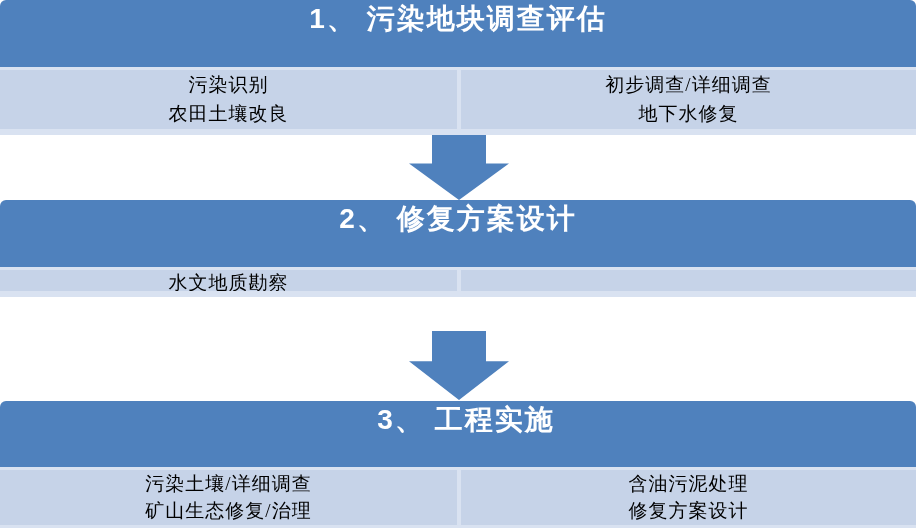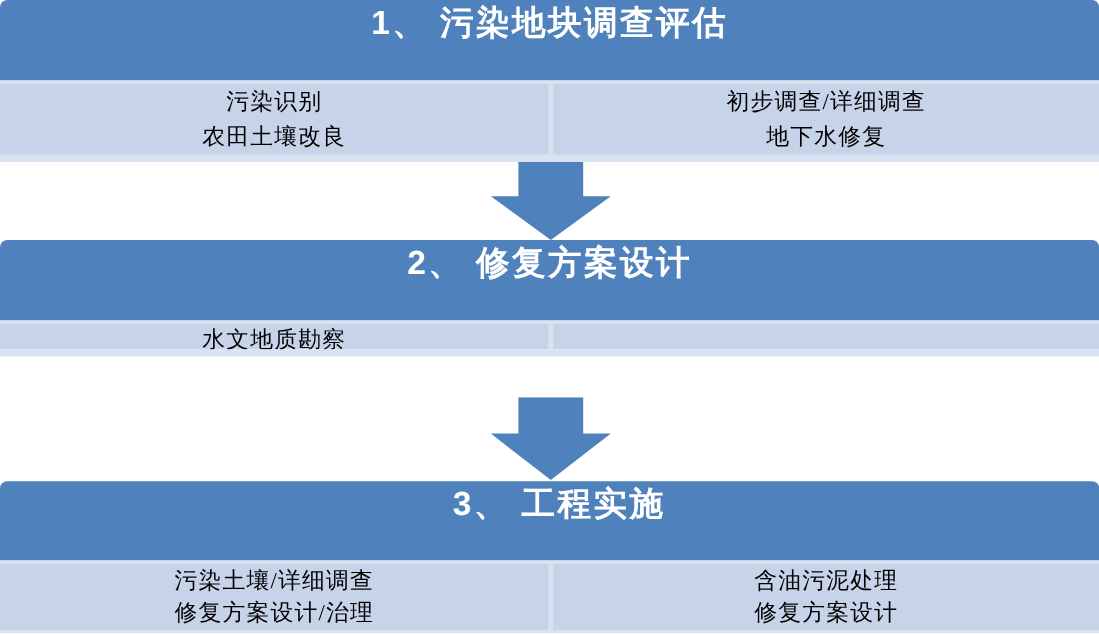--- a/index.html
+++ b/index.html
@@ -105,21 +105,21 @@
   </svg>
 
   <div class="stage" id="stage-3">
     <div class="hdr">
       <span>3、 工程实施</span>
     </div>
     <div class="gap"></div>
     <div class="body">
       <div class="col left">
         <div class="cell">污染土壤/详细调查</div>
-        <div class="cell">修复方案设计/治理</div>
+        <div class="cell">矿山生态修复/治理</div>
       </div>
       <div class="vdiv"></div>
       <div class="col right">
         <div class="cell">含油污泥处理</div>
         <div class="cell">修复方案设计</div>
       </div>
     </div>
     <div class="strip"></div>
   </div>
 

